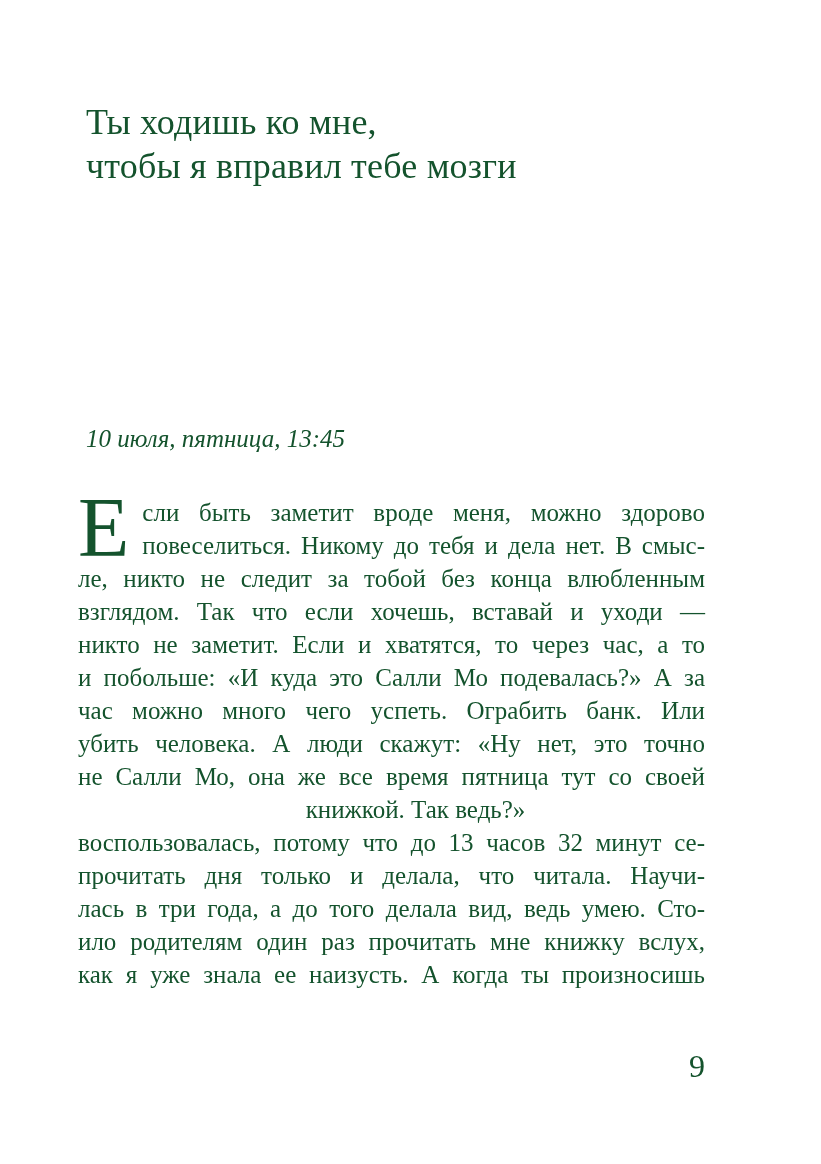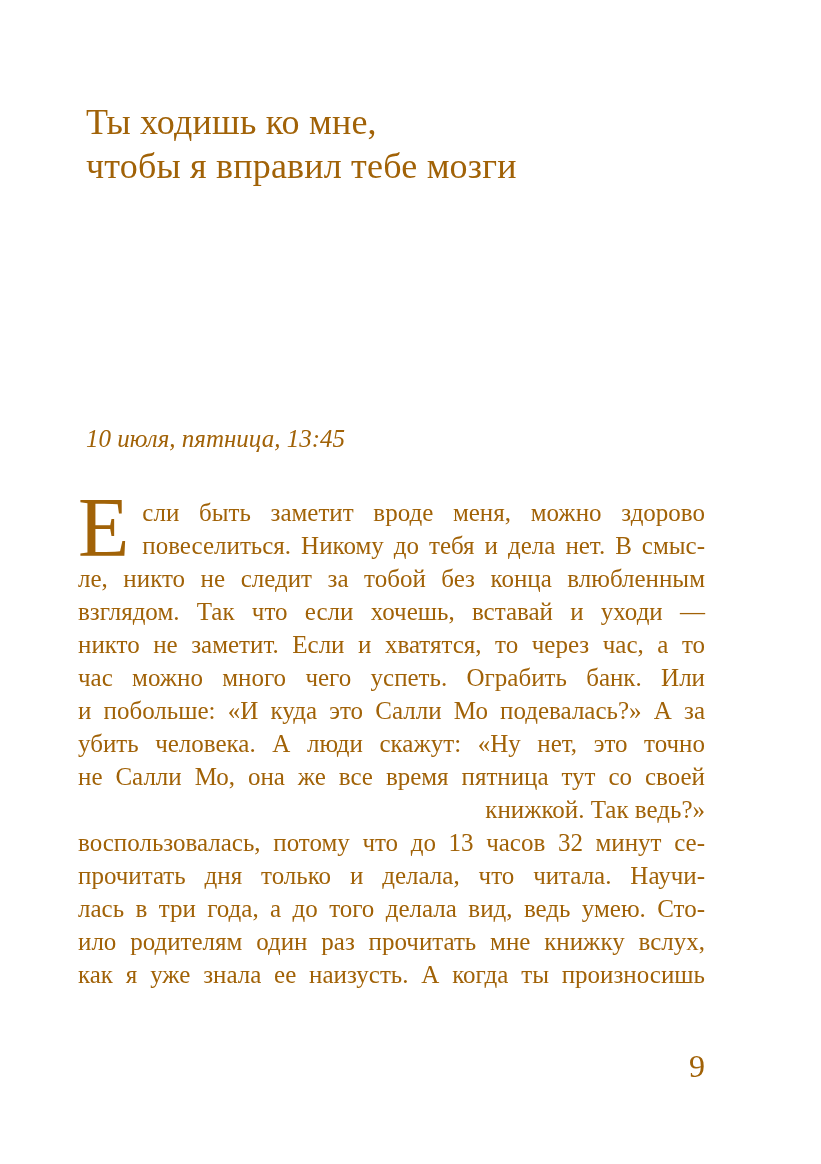--- a/index.html
+++ b/index.html
@@ -42,21 +42,21 @@
     font-size: 25px;
     line-height: 33px;
   }
   .para { margin: 0; }
   .line { white-space: normal; }
   .line.just {
     text-align: justify;
     text-align-last: justify;
     -moz-text-align-last: justify;
   }
-  .line.last { text-align: right; margin-left: 48px; }
+  .line.last { text-align: center; margin-left: 48px; }
   .line.indent { text-indent: 45px; }
   .dropcap {
     float: left;
     font-size: 84px;
     line-height: 64px;
     height: 64px;
     margin: 0 13px 0 0;
   }
   .folio {
     position: absolute;
@@ -64,38 +64,38 @@
     top: 1048px;
     width: 627px;
     text-align: right;
     font-size: 32px;
     line-height: 36px;
   }
 </style>
 </head>
 <body>
 
-<div class="page" style="background: rgb(255, 255, 255); color: #a16207;">
+<div class="page" style="background: rgb(255, 255, 255); color: #14532d;">
   <h1 class="title" style="margin:0">
     <span class="tline">Ты ходишь ко мне,</span>
     <span class="tline">чтобы я вправил тебе мозги</span>
   </h1>
 
   <div class="dateline">10 июля, пятница, 13:45</div>
 
   <div class="body-text">
       <div class="para">
         <span class="dropcap">Е</span>
         <div class="line just">сли быть заметит вроде меня, можно здорово</div>
         <div class="line just">повеселиться. Никому до тебя и дела нет. В смыс-</div>
         <div class="line just">ле, никто не следит за тобой без конца влюбленным</div>
         <div class="line just">взглядом. Так что если хочешь, вставай и уходи —</div>
         <div class="line just">никто не заметит. Если и хватятся, то через час, а то</div>
+        <div class="line just">и побольше: «И куда это Салли Мо подевалась?» А за</div>
         <div class="line just">час можно много чего успеть. Ограбить банк. Или</div>
-        <div class="line just">и побольше: «И куда это Салли Мо подевалась?» А за</div>
         <div class="line just">убить человека. А люди скажут: «Ну нет, это точно</div>
         <div class="line just">не Салли Мо, она же все время пятница тут со своей</div>
         <div class="line last">книжкой. Так ведь?»</div>
       </div>
       <div class="para">
         <div class="line just">воспользовалась, потому что до 13 часов 32 минут се-</div>
         <div class="line just">прочитать дня только и делала, что читала. Научи-</div>
         <div class="line just">лась в три года, а до того делала вид, ведь умею. Сто-</div>
         <div class="line just">ило родителям один раз прочитать мне книжку вслух,</div>
         <div class="line just">как я уже знала ее наизусть. А когда ты произносишь</div>

